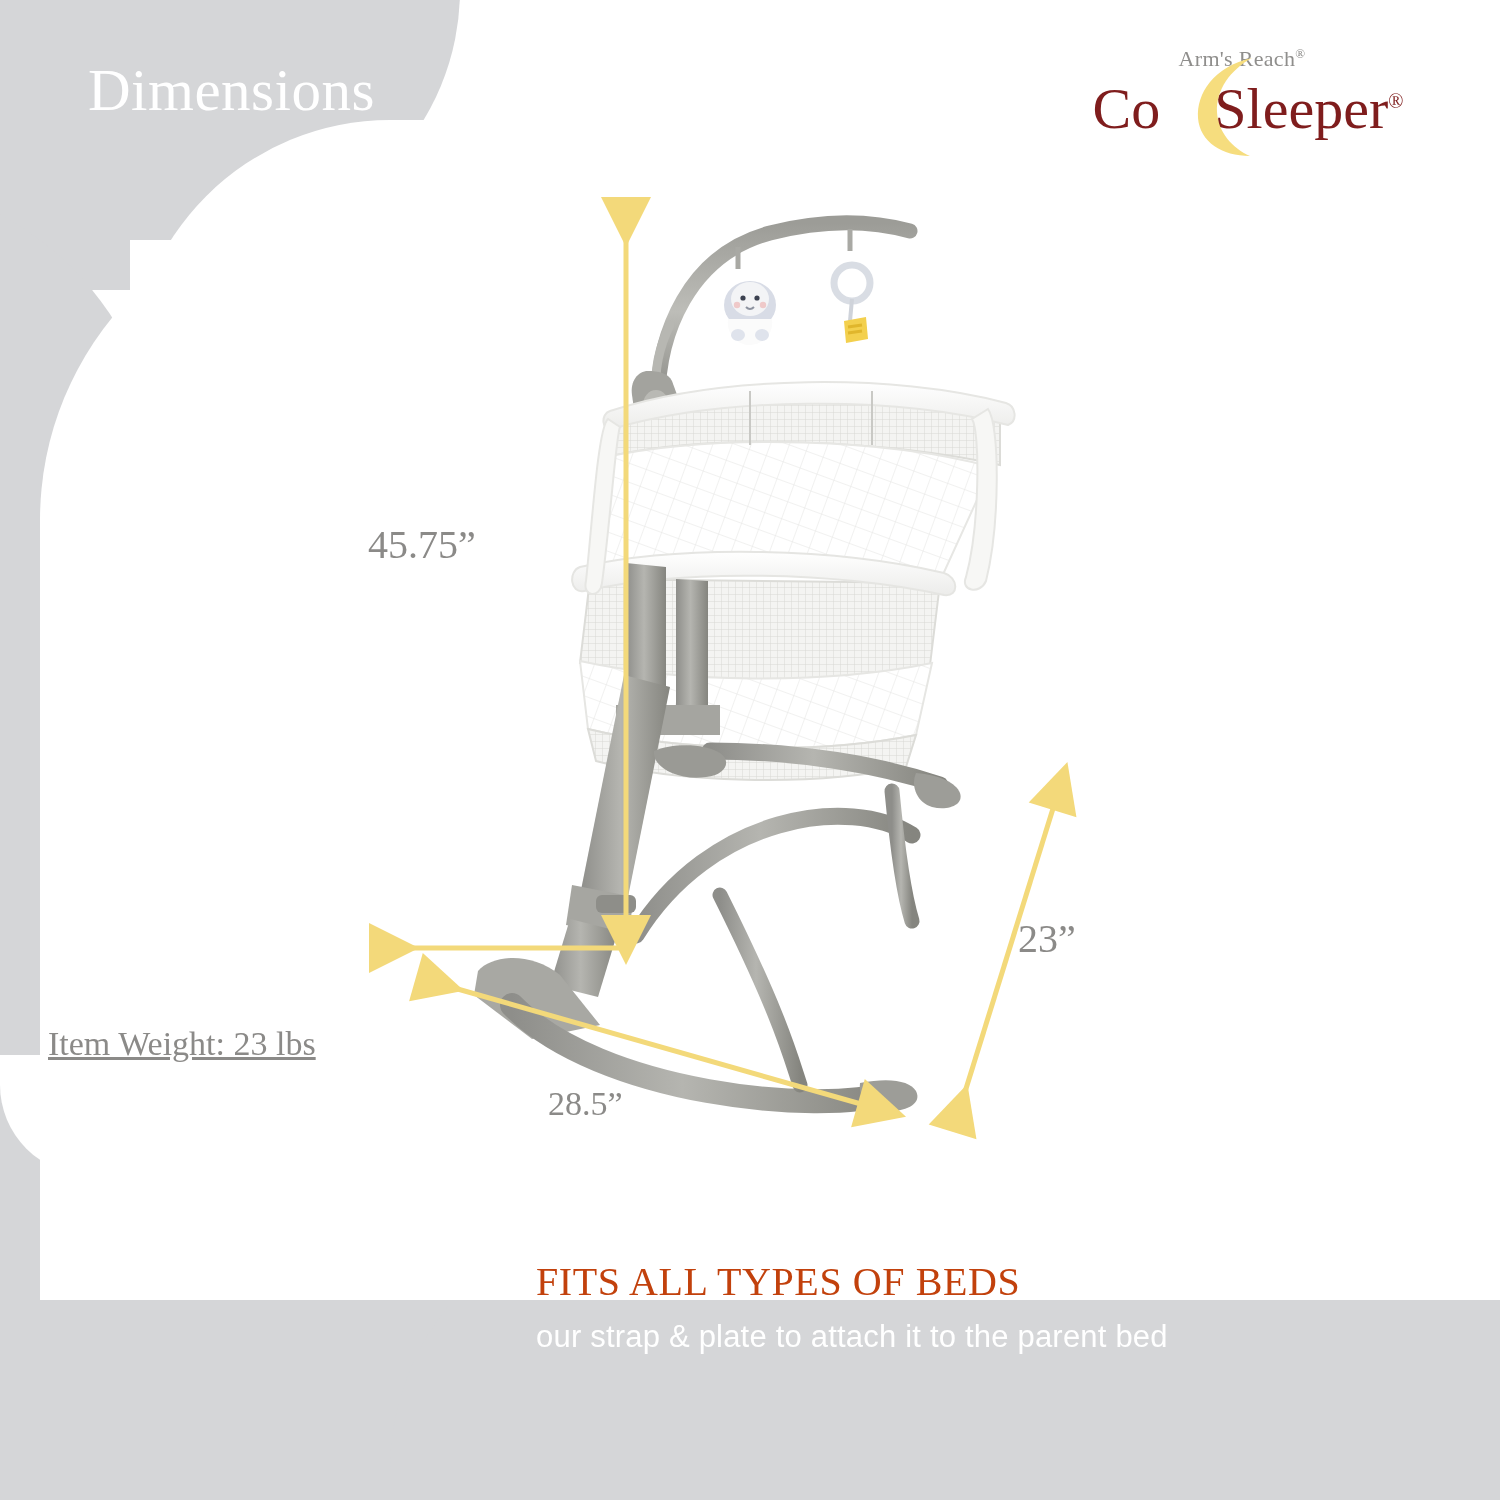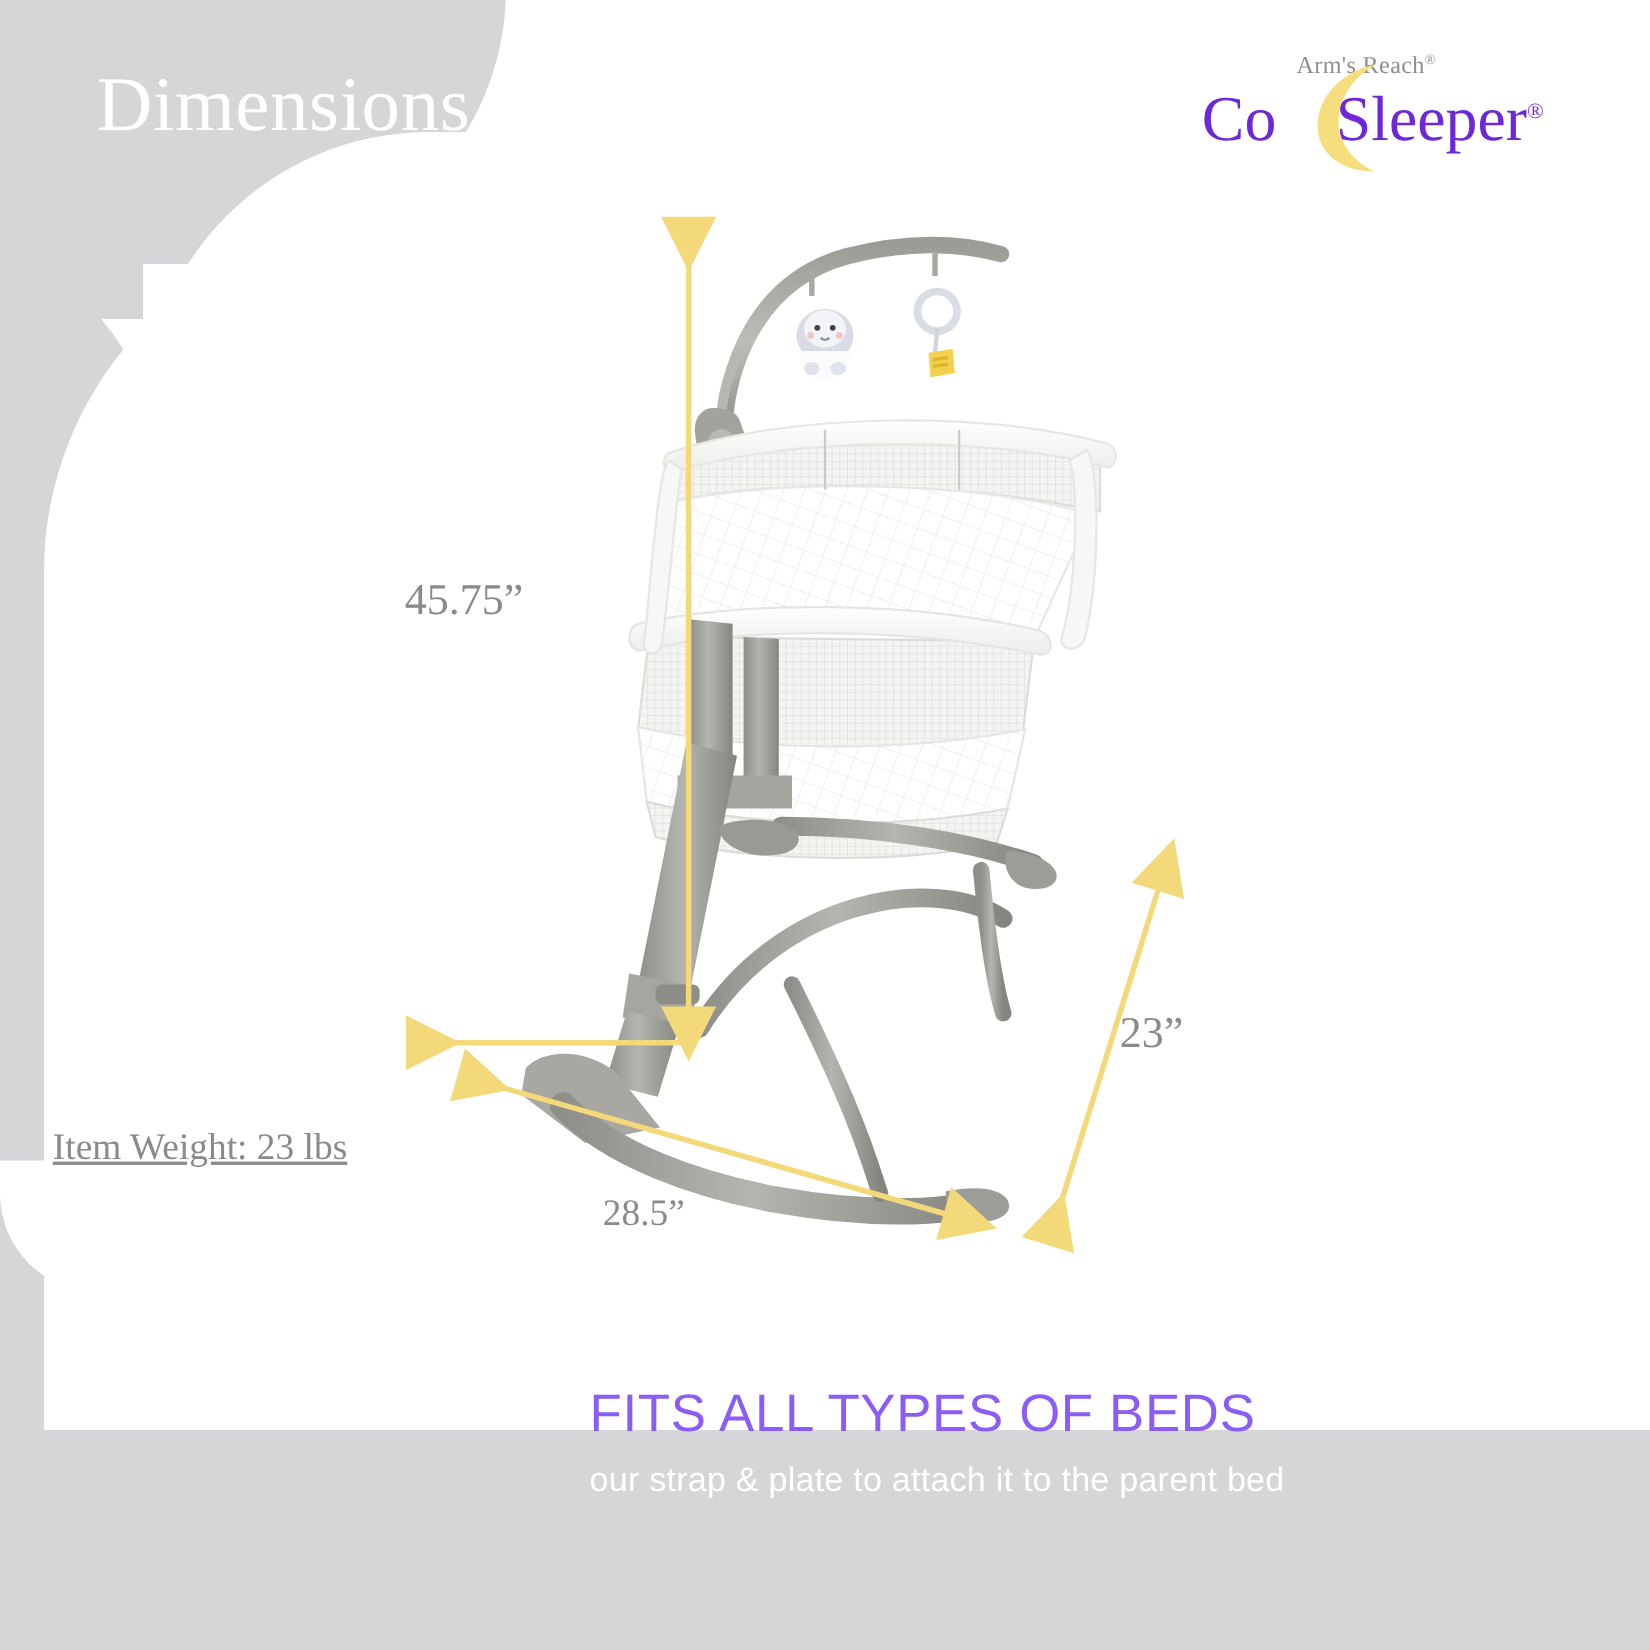--- a/index.html
+++ b/index.html
@@ -42,36 +42,36 @@
     left:130px;top:120px;width:1400px;height:300px;border-radius:260px 0 0 0;
   }
   #white-notch{
     left:0px;top:1055px;width:120px;height:120px;border-radius:0 0 0 90px;
   }
 
   
   #page-title{
     position:absolute;left:88px;top:56px;
     font-family:"Liberation Serif", serif;
-    font-size:70px;color:#ffffff;letter-spacing:0.5px;
+    font-size:59px;color:#ffffff;letter-spacing:0.5px;
     z-index:5;
   }
   
   #logo{
     position:absolute;right:52px;top:46px;width:400px;height:110px;z-index:6;
     text-align:center;
   }
   #logo-top{
     font-family:"Liberation Serif", serif;
     font-size:22px;color:#8f8e8c;letter-spacing:.3px;
     margin:0 12px 0 0;
   }
   #logo-main{
     font-family:"Liberation Serif", serif;
-    font-size:58px;color:#6d28d9;letter-spacing:0px;
+    font-size:58px;color:#7f1d1d;letter-spacing:0px;
     line-height:58px;position:relative;
   }
   #logo-main .reg{font-size:20px;vertical-align:super;}
   #logo-top .reg{font-size:13px;vertical-align:super;}
   #moon-wrap{
     position:absolute;right:178px;top:6px;width:96px;height:110px;
   }
   
   #product{
     position:absolute;left:420px;top:195px;width:700px;height:920px;z-index:4;
@@ -89,22 +89,22 @@
   #weight-label{left:48px;top:1025px;font-size:34px;text-decoration:underline;}
 
   
   #arrows{position:absolute;left:0;top:0;width:1500px;height:1500px;z-index:6;}
 
   
   #footer{
     position:absolute;left:536px;top:1258px;width:920px;z-index:8;
   }
   #footer-title{
-    font-size:48px;color:#8b5cf6;letter-spacing:0.6px;margin:0 0 10px 0;
-    font-family:Liberation Sans, sans-serif;
+    font-size:40px;color:#c2410c;letter-spacing:0.6px;margin:0 0 10px 0;
+    font-family:Liberation Serif, serif;
   }
   #footer-line1,#footer-line2{
     font-size:31px;color:#ffffff;line-height:44px;letter-spacing:0.2px;
   }
 </style>
 </head>
 <body>
 
 <div class="blob" id="blob-top"></div>
 <div class="blob" id="blob-top-tail"></div>

